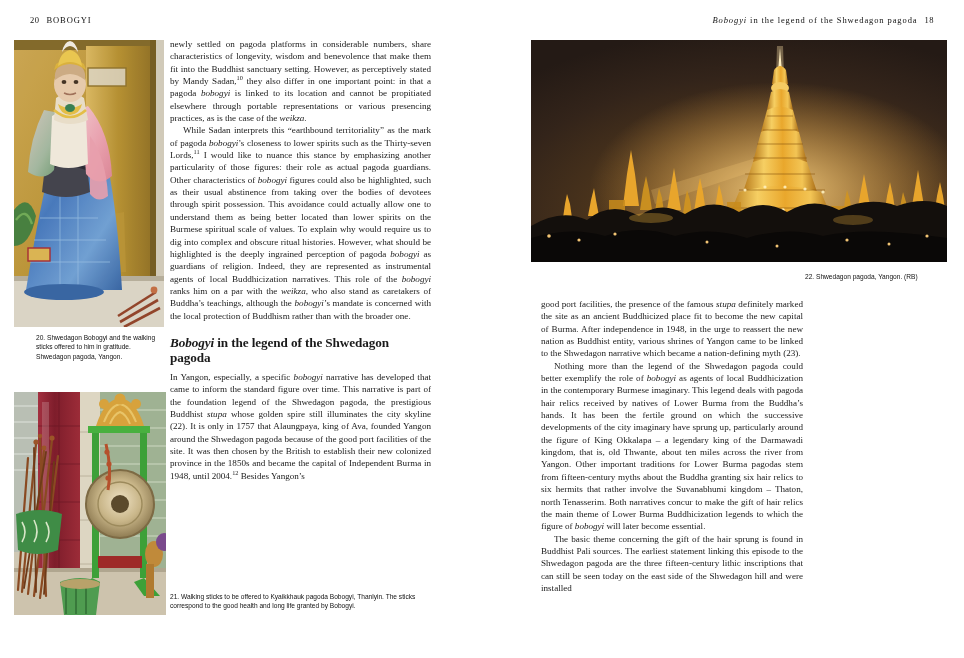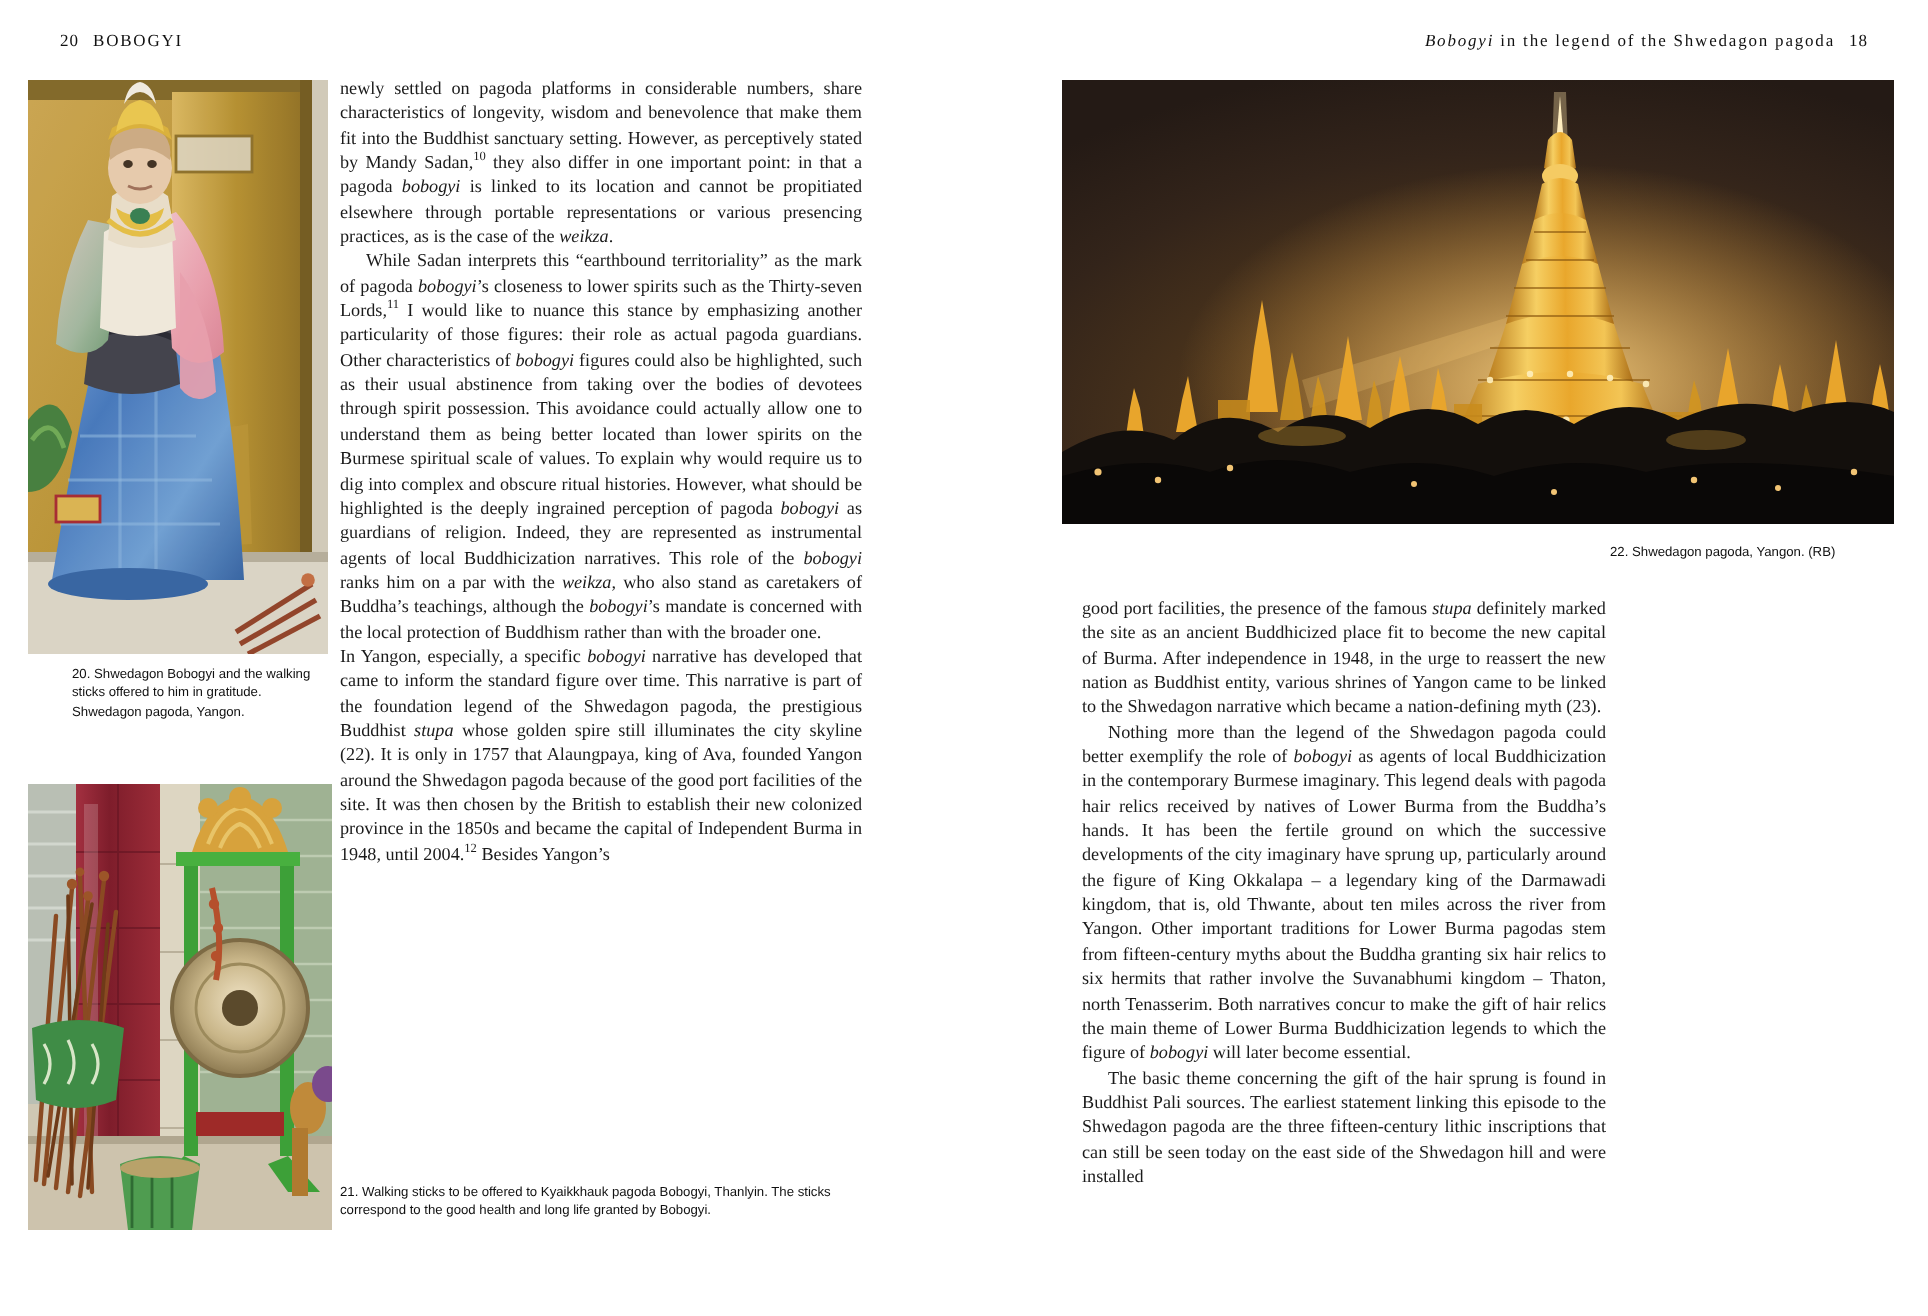--- a/index.html
+++ b/index.html
@@ -391,20 +391,21 @@
   </div>
 
   <div class="caption" id="caption-22">22. Shwedagon pagoda, Yangon. (RB)</div>
 
   <div class="col" id="left-col">
 
     <p class="noindent"><span>newly settled on pagoda platforms in considerable numbers, share characteristics of longevity, wisdom and benevolence that make them fit into the Buddhist sanctuary setting. However, as perceptively stated by Mandy Sadan,</span><sup>10</sup><span> they also differ in one important point: in that a pagoda </span><span class="it">bobogyi</span><span> is linked to its location and cannot be propitiated elsewhere through portable representations or various presencing practices, as is the case of the </span><span class="it">weikza</span><span>.</span></p>
 
     <p><span>While Sadan interprets this “earthbound territoriality” as the mark of pagoda </span><span class="it">bobogyi</span><span>’s closeness to lower spirits such as the Thirty-seven Lords,</span><sup>11</sup><span> I would like to nuance this stance by emphasizing another particularity of those figures: their role as actual pagoda guardians. Other characteristics of </span><span class="it">bobogyi</span><span> figures could also be highlighted, such as their usual abstinence from taking over the bodies of devotees through spirit possession. This avoidance could actually allow one to understand them as being better located than lower spirits on the Burmese spiritual scale of values. To explain why would require us to dig into complex and obscure ritual histories. However, what should be highlighted is the deeply ingrained perception of pagoda </span><span class="it">bobogyi</span><span> as guardians of religion. Indeed, they are represented as instrumental agents of local Buddhicization narratives. This role of the </span><span class="it">bobogyi</span><span> ranks him on a par with the </span><span class="it">weikza</span><span>, who also stand as caretakers of Buddha’s teachings, although the </span><span class="it">bobogyi</span><span>’s mandate is concerned with the local protection of Buddhism rather than with the broader one.</span></p>
 
+    <h2 class="section-heading"><span class="it">Bobogyi</span><span> in the legend of the Shwedagon pagoda</span></h2>
 
     <p class="noindent"><span>In Yangon, especially, a specific </span><span class="it">bobogyi</span><span> narrative has developed that came to inform the standard figure over time. This narrative is part of the foundation legend of the Shwedagon pagoda, the prestigious Buddhist </span><span class="it">stupa</span><span> whose golden spire still illuminates the city skyline (22). It is only in 1757 that Alaungpaya, king of Ava, founded Yangon around the Shwedagon pagoda because of the good port facilities of the site. It was then chosen by the British to establish their new colonized province in the 1850s and became the capital of Independent Burma in 1948, until 2004.</span><sup>12</sup><span> Besides Yangon’s</span></p>
 
   </div>
 
   <div class="col" id="right-col">
 
     <p class="noindent"><span>good port facilities, the presence of the famous </span><span class="it">stupa</span><span> definitely marked the site as an ancient Buddhicized place fit to become the new capital of Burma. After independence in 1948, in the urge to reassert the new nation as Buddhist entity, various shrines of Yangon came to be linked to the Shwedagon narrative which became a nation-defining myth (23).</span></p>
 
     <p><span>Nothing more than the legend of the Shwedagon pagoda could better exemplify the role of </span><span class="it">bobogyi</span><span> as agents of local Buddhicization in the contemporary Burmese imaginary. This legend deals with pagoda hair relics received by natives of Lower Burma from the Buddha’s hands. It has been the fertile ground on which the successive developments of the city imaginary have sprung up, particularly around the figure of King Okkalapa – a legendary king of the Darmawadi kingdom, that is, old Thwante, about ten miles across the river from Yangon. Other important traditions for Lower Burma pagodas stem from fifteen-century myths about the Buddha granting six hair relics to six hermits that rather involve the Suvanabhumi kingdom – Thaton, north Tenasserim. Both narratives concur to make the gift of hair relics the main theme of Lower Burma Buddhicization legends to which the figure of </span><span class="it">bobogyi</span><span> will later become essential.</span></p>

